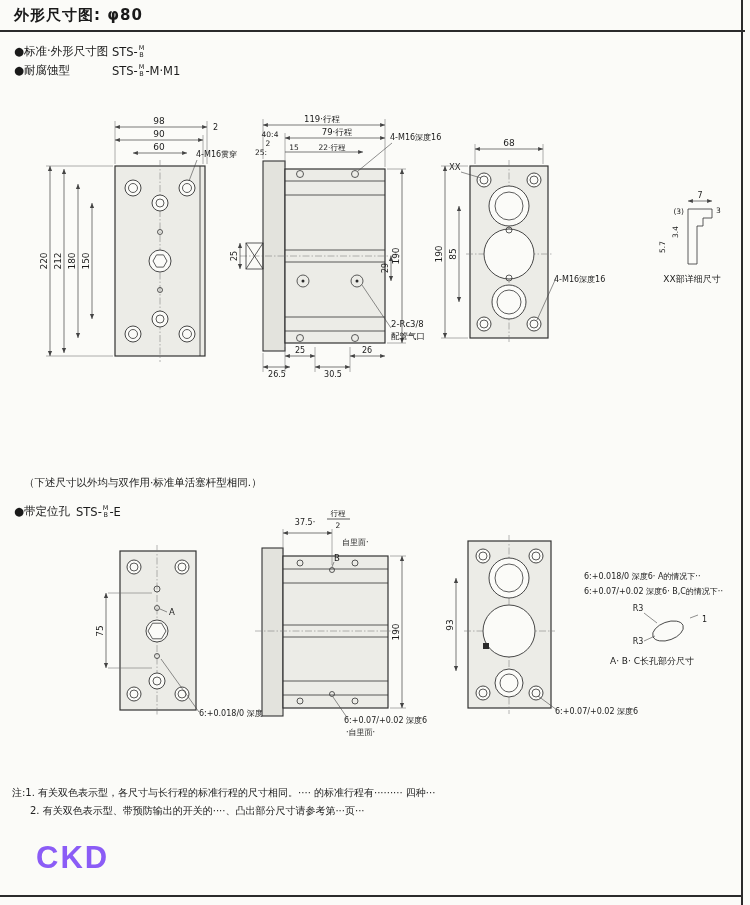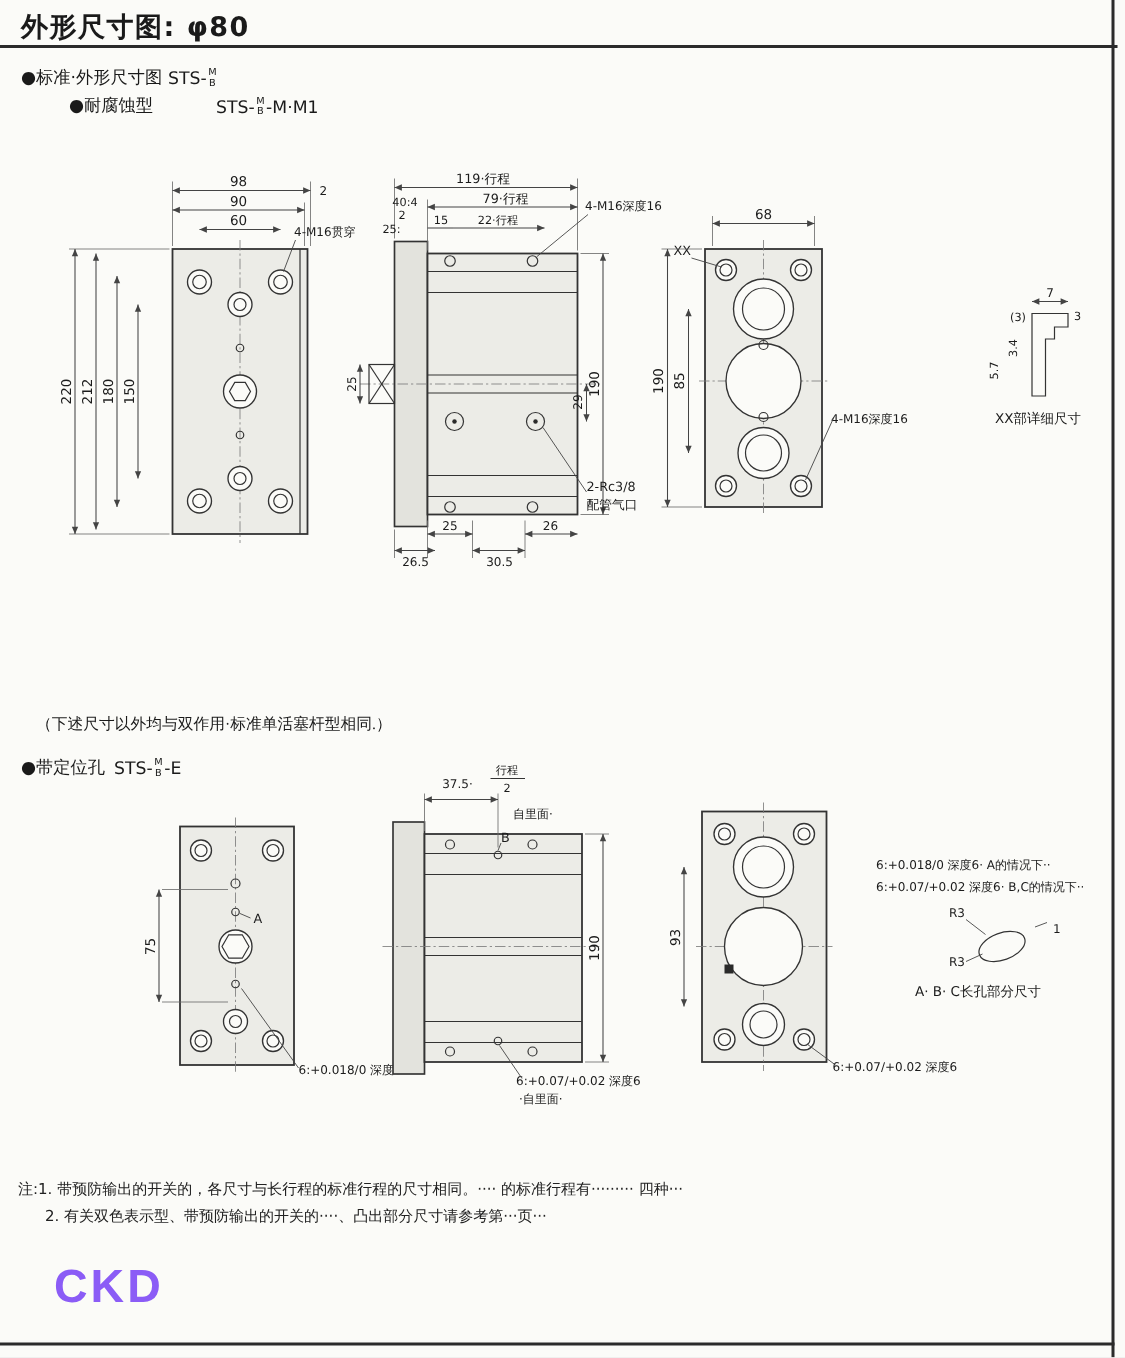--- a/index.html
+++ b/index.html
@@ -1,29 +1,29 @@
 <!DOCTYPE html>
 <html><head>
 <meta charset="utf-8">
 <style>
   html,body{margin:0;padding:0;background:#e8e8e8;}
   .page{position:relative;width:750px;height:905px;background:#fbfbf8;
         font-family:"DejaVu Sans","Liberation Sans",sans-serif;color:#1a1a1a;overflow:hidden;}
   .abs{position:absolute;}
-  .title{left:14px;top:6px;font-size:18px;font-weight:bold;letter-spacing:1px;text-align:right;}
+  .title{left:14px;top:6px;font-size:15px;font-weight:bold;letter-spacing:1px;text-align:right;}
   .rule{left:0;top:30px;width:745px;height:2px;background:#2b2b2b;}
   .rborder{left:741px;top:0;width:2px;height:905px;background:#2b2b2b;}
   .bborder{left:0;top:895px;width:743px;height:2px;background:#2b2b2b;}
   .b-line{font-size:11.5px;display:flex;align-items:center;white-space:nowrap;}
   .b-prefix{display:inline-block;width:98px;}
   .model{display:inline-flex;align-items:center;}
   .stack{display:inline-flex;flex-direction:column;align-items:center;
          font-size:6.5px;line-height:6.5px;margin:0 1px;}
   .sect-h{font-size:11.5px;display:flex;align-items:center;white-space:nowrap;margin-top:48px;}
-  .sect-sub{font-size:10.5px;font-family:Liberation Serif, serif;}
+  .sect-sub{font-size:10.5px;}
   .note1{font-size:10.5px;}
   .fnote{font-size:10px;color:#222;white-space:nowrap;}
   .logo{font-size:31px;font-weight:900;color:#8b5cf6;letter-spacing:2px;
         font-family:"Liberation Sans","DejaVu Sans",sans-serif;}
   svg{position:absolute;left:0;overflow:visible;}
   svg text{font-family:"DejaVu Sans",sans-serif;fill:#1b1b1b;}
   .t7{font-size:7.5px;}.t8{font-size:8px;}.t85{font-size:8.5px;}.t9{font-size:9px;}
   .body{fill:#ecece7;stroke:#333;stroke-width:1.2;}
   .body2{fill:#e3e3dd;stroke:#333;stroke-width:1.1;}
   .thin{fill:none;stroke:#333;stroke-width:0.8;}
@@ -47,21 +47,21 @@
   <div class="abs b-line" style="left:14px;top:44px;">
     <span class="b-prefix">●标准·外形尺寸图</span>
     <span class="model">
       <span>STS-</span>
       <span class="stack">
         <span>M</span>
         <span>B</span>
       </span>
     </span>
   </div>
-  <div class="abs b-line" style="left:14px;top:63px;margin-left:32px;">
+  <div class="abs b-line" style="left:14px;top:63px;">
     <span class="b-prefix">●耐腐蚀型</span>
     <span class="model">
       <span>STS-</span>
       <span class="stack">
         <span>M</span>
         <span>B</span>
       </span>
       <span>-M·M1</span>
     </span>
   </div>
@@ -356,18 +356,18 @@
       <text x="638" y="108" text-anchor="middle" class="t8">R3</text>
       <line x1="644" y1="110" x2="657" y2="120" class="ldr"></line>
       <text x="638" y="141" text-anchor="middle" class="t8">R3</text>
       <line x1="644" y1="138" x2="655" y2="133" class="ldr"></line>
       <text x="702" y="119" class="t8">1</text>
       <line x1="690" y1="115" x2="698" y2="112" class="ldr"></line>
       <text x="652" y="161" text-anchor="middle" class="t9">A· B· C长孔部分尺寸</text>
     </g>
   </svg>
 
-  <div class="abs fnote" style="left:12px;top:786px;">注:1. 带预防输出的开关的，各尺寸与长行程的标准行程的尺寸相同。···· 的标准行程有········· 四种···</div>
+  <div class="abs fnote" style="left:12px;top:786px;">注:1. 有关双色表示型，各尺寸与长行程的标准行程的尺寸相同。···· 的标准行程有········· 四种···</div>
   <div class="abs fnote" style="left:30px;top:804px;">2. 有关双色表示型、带预防输出的开关的····、凸出部分尺寸请参考第···页···</div>
 
   <div class="abs logo" style="left:36px;top:840px;">CKD</div>
 
 </div>
 
 </body></html>

